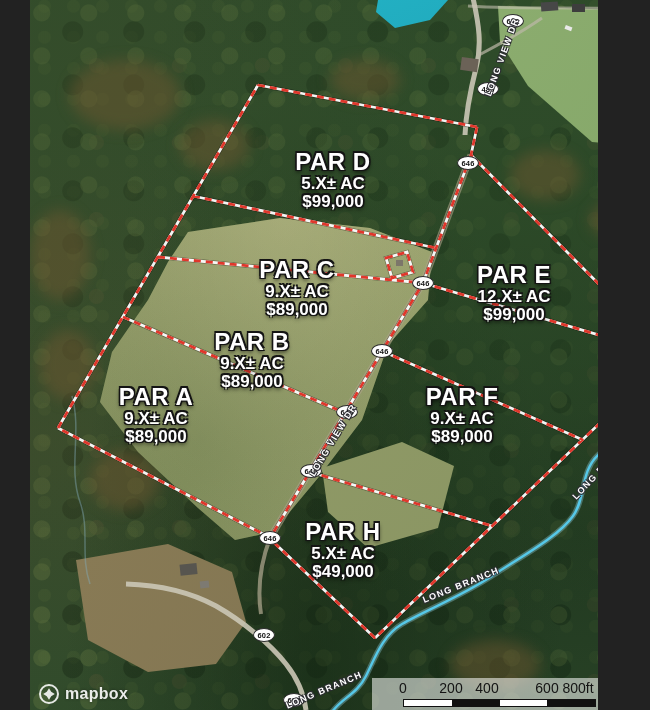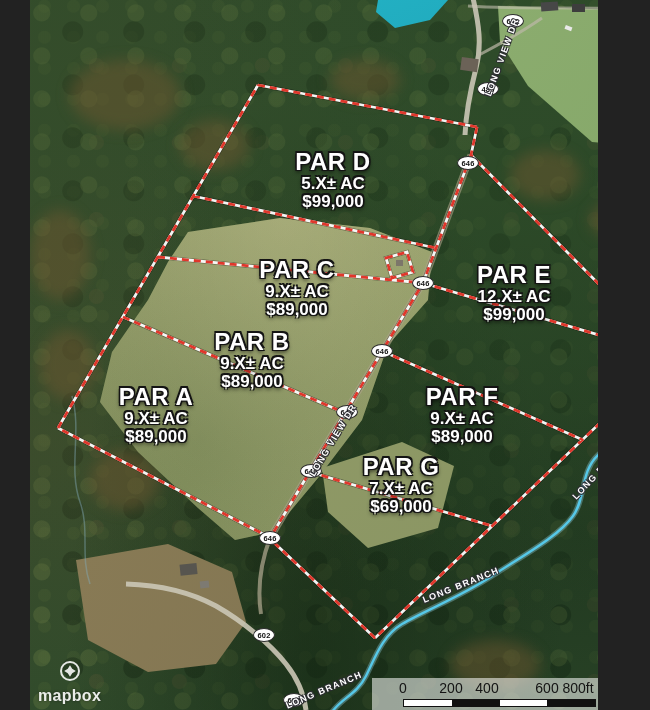--- a/index.html
+++ b/index.html
@@ -78,21 +78,21 @@
     display:flex;align-items:center;justify-content:center;
     font-size:7.5px;font-weight:bold;color:#111;letter-spacing:.2px;
   }
   .road-label{
     position:absolute;color:#fff;font-size:9px;font-weight:bold;letter-spacing:1.3px;white-space:nowrap;
     text-shadow:-1px -1px 0 rgba(45,45,52,.95),1px -1px 0 rgba(45,45,52,.95),-1px 1px 0 rgba(45,45,52,.95),1px 1px 0 rgba(45,45,52,.95);
   }
   
   .mapbox-logo{
     position:absolute;left:8px;bottom:5px;display:flex;align-items:center;gap:5px;
-    opacity:.95;text-decoration:none;cursor:pointer;flex-direction:column;
+    opacity:.95;text-decoration:none;cursor:pointer;
   }
   .mapbox-wordmark{
     color:rgba(255,255,255,.95);font-size:16px;font-weight:600;letter-spacing:.3px;
     text-shadow:0 0 3px rgba(0,0,0,.5);
   }
   .scalebar{
     position:absolute;right:0;bottom:0;width:226px;height:32px;
     background:rgba(255,255,255,.55);
   }
   .scale-num{
@@ -203,24 +203,24 @@
   <div class="parcel-label" style="left:126px;top:415px">
     <div class="pl-name">PAR A</div>
     <div class="pl-ac">9.X± AC</div>
     <div class="pl-price">$89,000</div>
   </div>
   <div class="parcel-label" style="left:432px;top:415px">
     <div class="pl-name">PAR F</div>
     <div class="pl-ac">9.X± AC</div>
     <div class="pl-price">$89,000</div>
   </div>
-  <div class="parcel-label" style="left:371px;top:485px">
-    <div class="pl-name">PAR G</div>
-    <div class="pl-ac">7.X± AC</div>
-    <div class="pl-price">$69,000</div>
+  <div class="parcel-label" style="left:313px;top:550px">
+    <div class="pl-name">PAR H</div>
+    <div class="pl-ac">5.X± AC</div>
+    <div class="pl-price">$49,000</div>
   </div>
 
   <a class="mapbox-logo">
     <svg width="22" height="22" viewBox="0 0 22 22">
       <circle cx="11" cy="11" r="9" fill="none" stroke="rgba(255,255,255,.92)" stroke-width="2"></circle>
       <path d="M11 5.2 L13.2 8.8 L16.8 11 L13.2 13.2 L11 16.8 L8.8 13.2 L5.2 11 L8.8 8.8 Z" fill="rgba(255,255,255,.92)"></path>
     </svg>
     <span class="mapbox-wordmark">mapbox</span>
   </a>
 

